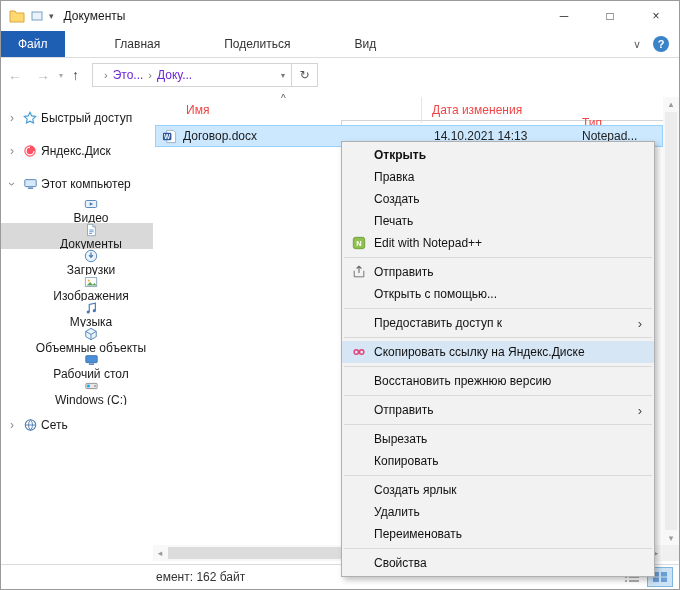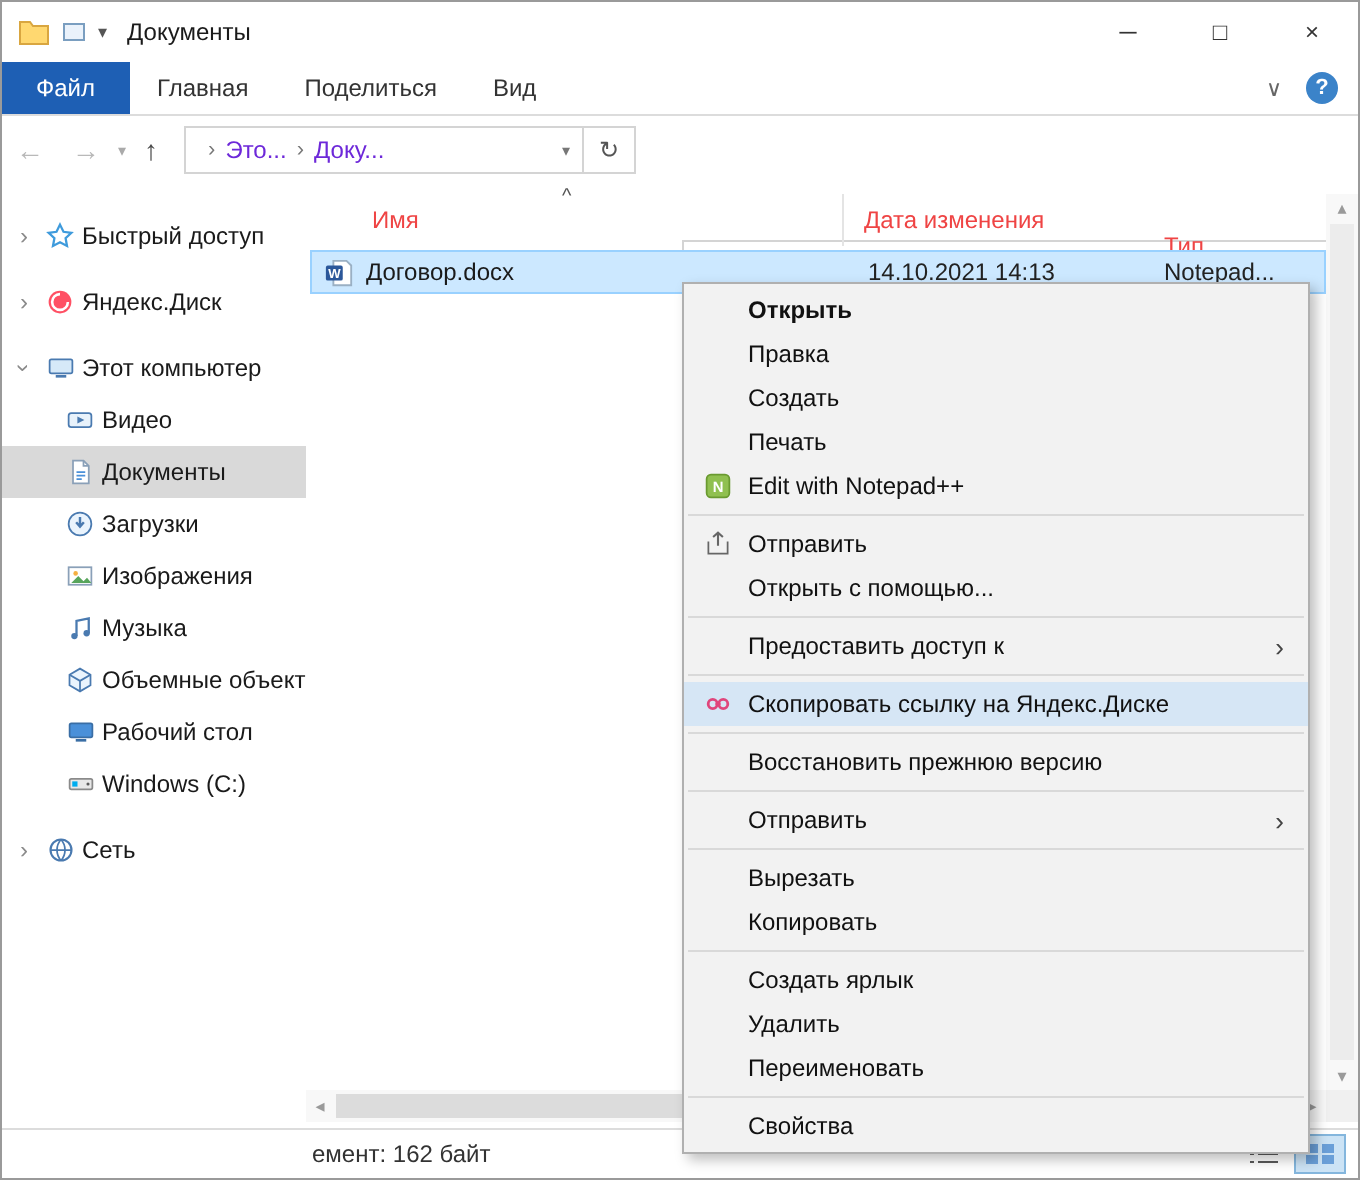--- a/index.html
+++ b/index.html
@@ -6,21 +6,21 @@
   .window{position:relative;width:680px;height:590px;background:#fff;border:1px solid #9a9a9a;box-sizing:border-box;
           font-family:"Liberation Sans","DejaVu Sans",sans-serif;font-size:12px;color:#1a1a1a;overflow:hidden;}
   
   .titlebar{position:absolute;top:0;left:0;right:0;height:30px;display:flex;align-items:center;background:#fff;}
   .titlebar .ticons{display:flex;align-items:center;gap:6px;padding-left:8px;}
   .titlebar .qat-drop{color:#555;font-size:9px;}
   .titlebar .title{margin-left:10px;color:#1a1a1a;}
   .tb-controls{margin-left:auto;display:flex;height:30px;}
   .tb-btn{width:46px;text-align:center;line-height:30px;font-size:12px;color:#333;}
   
-  .tabsrow{position:absolute;top:30px;left:0;right:0;height:26px;background:#fff;border-bottom:1px solid #dcdcdc;display:flex;align-items:stretch;}
+  .tabsrow{position:absolute;top:30px;left:0;right:0;height:26px;background:#fff;border-bottom:1px solid #dcdcdc;display:flex;align-items:stretch;gap:36px;}
   .tab{display:flex;align-items:center;padding:0 14px;color:#333;}
   .tab.file{background:#1e5fb4;color:#fff;padding:0 17px;}
   .tabs-right{margin-left:auto;display:flex;align-items:center;gap:12px;padding-right:10px;}
   .ribbon-collapse{color:#666;font-size:11px;}
   .help-btn{width:16px;height:16px;border-radius:50%;background:#3b83c9;color:#fff;font-weight:bold;font-size:11px;display:flex;align-items:center;justify-content:center;}
   
   .navbar{position:absolute;top:57px;left:0;right:0;height:34px;background:#fff;display:flex;align-items:center;}
   .nav-btn{padding:0 7px;font-size:14px;color:#b9b9b9;}
   .nav-btn.enabled{color:#4a4a4a;}
   .nav-recent{font-size:8px;color:#aaa;padding:0 2px;}
@@ -31,21 +31,21 @@
   .refresh-btn{height:24px;width:26px;border:1px solid #d4d4d4;border-left:none;display:flex;align-items:center;justify-content:center;color:#555;box-sizing:border-box;}
   .searchbox{position:absolute;right:12px;top:62px;width:326px;height:24px;border:1px solid #d4d4d4;box-sizing:border-box;}
   .searchbox input{width:100%;height:100%;border:none;outline:none;padding:0 8px;font-size:12px;color:#444;box-sizing:border-box;font-family:inherit;background:#fff;}
   .searchbox input::placeholder{color:#777;opacity:1;}
   
   .sidebar{position:absolute;top:96px;left:0;width:152px;bottom:24px;background:#fff;overflow:hidden;padding-top:8px;box-sizing:border-box;}
   .side-item{display:flex;align-items:center;height:26px;padding-left:4px;white-space:nowrap;overflow:hidden;}
   .side-item .exp{width:14px;color:#8a8a8a;font-size:12px;text-align:center;flex:none;}
   .side-item .exp.open{display:inline-block;transform:rotate(90deg);}
   .side-item .sicon{width:22px;display:flex;justify-content:center;align-items:center;flex:none;}
-  .side-item.child{padding-left:28px;}
+  .side-item.child{padding-left:28px;flex-direction:column;}
   .side-item.sel{background:#d9d9d9;}
   .side-item.gap{margin-top:7px;}
   
   .colheaders{position:absolute;top:96px;left:152px;right:16px;height:26px;display:flex;color:#ef4444;text-align:right;}
   .col{display:flex;align-items:center;box-sizing:border-box;}
   .col-name{width:268px;padding-left:33px;}
   .col-date{width:150px;padding-left:10px;border-left:1px solid #e4e4e4;}
   .col-type{flex:1;padding-left:10px;border-left:1px solid #e4e4e4;margin-top:26px;}
   .sort-ind{position:absolute;top:92px;left:280px;color:#555;font-size:10px;}
   .filerow{position:absolute;top:124px;left:154px;width:508px;height:22px;background:#cce8ff;border:1px solid #99d1ff;box-sizing:border-box;display:flex;align-items:center;}

